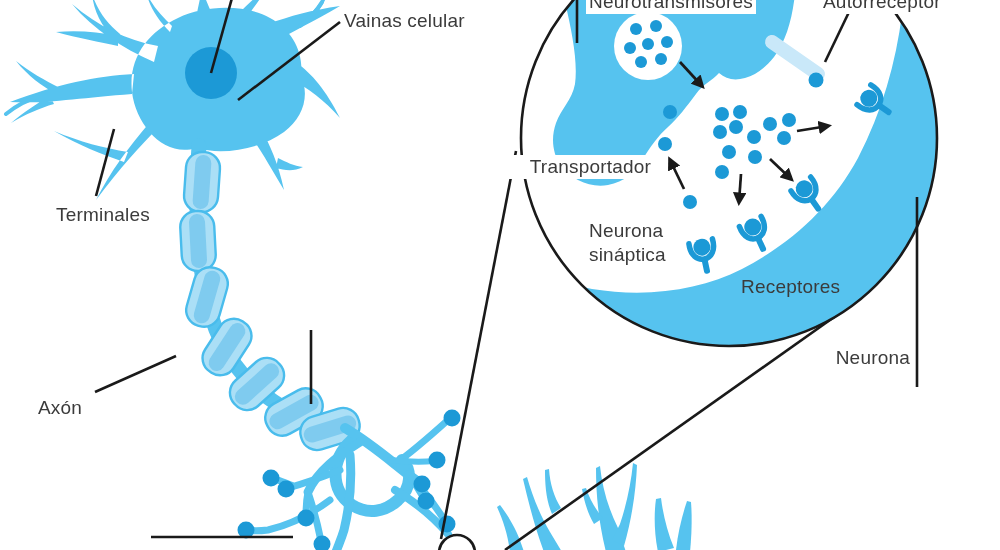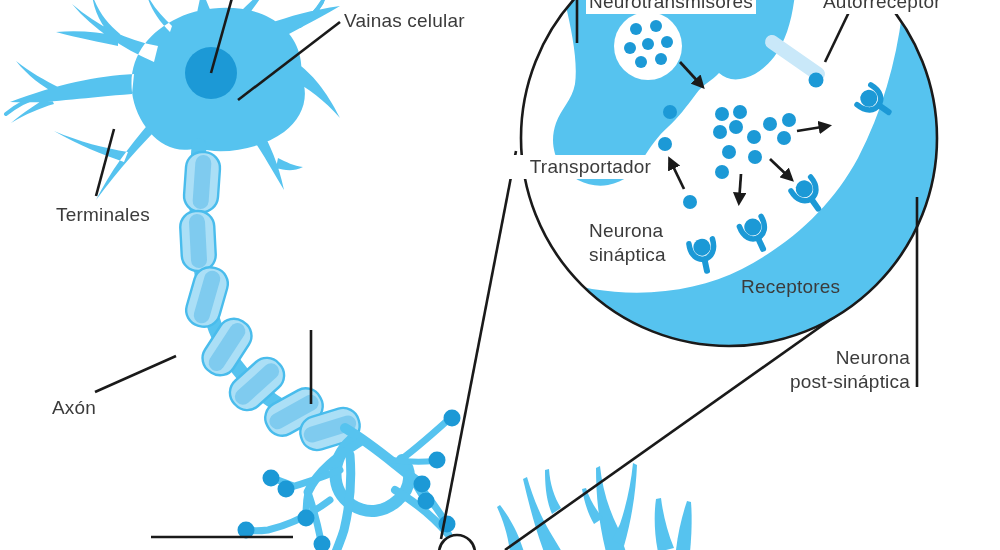--- a/index.html
+++ b/index.html
@@ -19,21 +19,21 @@
   .blackline{stroke:var(--outline);stroke-width:2.6;fill:none}
   .arrow{stroke:var(--outline);stroke-width:2.7;fill:none}
   .branch{stroke:var(--neuron-fill);fill:none;stroke-linecap:round;stroke-linejoin:round}
   .lbl{position:absolute;font-family:"Liberation Sans",sans-serif;font-size:19px;line-height:24px;
        color:var(--text);letter-spacing:.2px;white-space:nowrap;z-index:5}
   .lbl .ln{display:block}
   .whitebg{background:var(--background);padding:0 3px}
   #lbl-cuerpo{left:344px;top:9px}
   #lbl-dendritas{left:56px;top:203px}
   #lbl-vainas{left:272px;top:277px}
-  #lbl-axon{left:52px;top:396px}
+  #lbl-axon{left:38px;top:396px}
   #lbl-terminales{left:37px;top:527px}
   #lbl-neurotrans{left:586px;top:-10px}
   #lbl-autorecep{left:820px;top:-10px}
   #lbl-transportador{left:498px;top:155px;width:150px;text-align:right}
   #lbl-brecha{left:589px;top:219px}
   #lbl-receptores{left:741px;top:275px}
   #lbl-neurona{left:758px;top:346px;width:152px;text-align:right}
 </style>
 </head>
 <body>
@@ -220,15 +220,14 @@
   <div class="lbl whitebg" id="lbl-transportador">
     <span class="ln">Transportador</span>
   </div>
   <div class="lbl" id="lbl-brecha">
     <span class="ln">Neurona</span>
     <span class="ln">sináptica</span>
   </div>
   <div class="lbl" id="lbl-receptores">Receptores</div>
   <div class="lbl" id="lbl-neurona">
     <span class="ln">Neurona</span>
-    <span class="ln">post-sináptica</span>
   </div>
 </div>
 
 </body></html>

